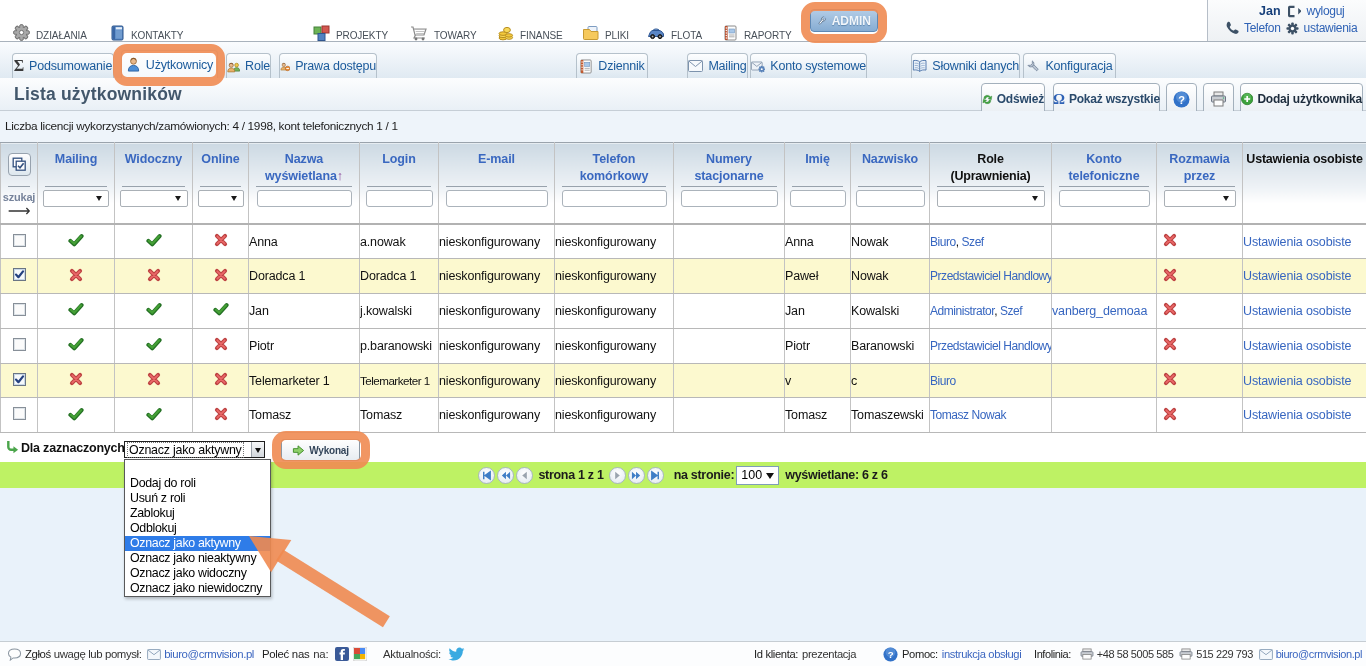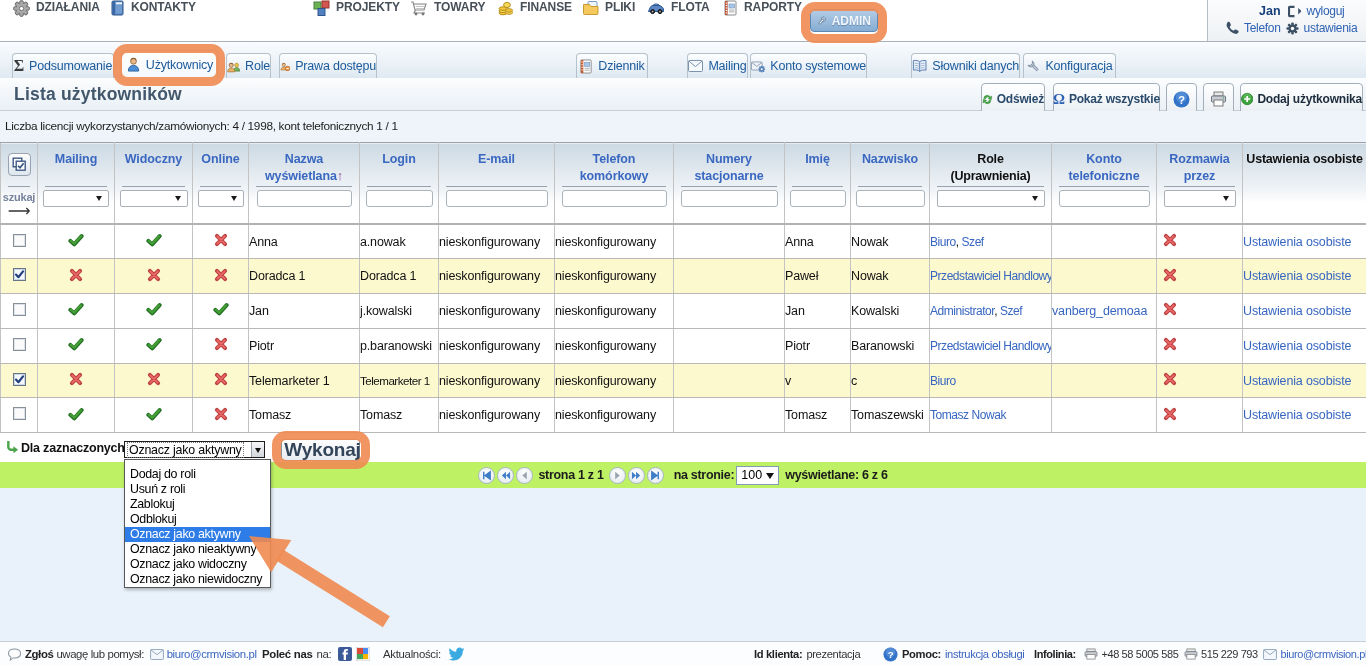--- a/index.html
+++ b/index.html
@@ -1,20 +1,20 @@
 <!DOCTYPE html>
 <html lang="pl"><head><meta charset="utf-8">
 <style>
 *{margin:0;padding:0;box-sizing:border-box}
 html,body{width:1366px;height:666px;overflow:hidden}
 body{font-family:"Liberation Sans",sans-serif;position:relative;background:#fff}
 
 #topbar{position:absolute;left:0;top:0;width:1366px;height:42px;background:#fff;border-bottom:1px solid #a9b2bc}
 #menu{position:absolute;left:0;top:0;height:41px;width:1207px}
-.mi{position:absolute;top:0;height:41px;display:flex;align-items:flex-start;gap:6px;font-size:12px;font-weight:bold;color:#474f58;letter-spacing:-0.1px;white-space:nowrap}
+.mi{position:absolute;top:0;height:41px;display:flex;align-items:flex-end;gap:6px;font-size:10px;font-weight:normal;color:#474f58;letter-spacing:-0.1px;white-space:nowrap}
 #adminbtn{display:flex;align-items:center;gap:5px;width:68px;height:23px;padding:0 6px;border:1px solid #5e88b4;border-radius:4px;background:linear-gradient(#b3cce6,#86adD3);color:#f2f6fa;font-size:12px;font-weight:bold;text-shadow:0 1px 1px #5f87ae}
 #userbox{position:absolute;right:0;top:0;width:159px;height:41px;border-left:1px solid #b6bec8;background:linear-gradient(#fbfcfd,#eef1f4)}
 #userbox .r1{position:absolute;left:51px;top:4px;display:flex;align-items:center;gap:6px}
 #userbox .r2{position:absolute;left:17px;top:21px;display:flex;align-items:center;gap:5px}
 #userbox .nm{font-size:12.5px;font-weight:bold;color:#17407b}
 #userbox a{font-size:12px;letter-spacing:-0.3px;color:#2f62b5;text-decoration:none}
 
 #tabstrip{position:absolute;left:0;top:42px;width:1366px;height:36px;background:linear-gradient(#fafcfe,#e0eaf2)}
 .tab{position:absolute;top:11px;height:25px;display:flex;align-items:center;justify-content:center;gap:5px;border:1px solid #b5c1cb;border-bottom:none;border-radius:4px 4px 0 0;background:linear-gradient(#fdfeff,#dce7f0);font-size:12.5px;letter-spacing:-0.2px;color:#1b5a9b;white-space:nowrap}
 .tab.act{top:8px;height:28px;background:linear-gradient(#ffffff,#f4f8fb);box-shadow:0 0 2px #c9d4dd}
@@ -41,28 +41,28 @@
 #tbl td.rolec{font-size:12px;letter-spacing:-0.45px}
 .gray{color:#9b9b9b}
 a.lnk{color:#3766c0;text-decoration:none}
 tr.yellow td{background:#fcf9cf}
 .icoC{text-align:center}
 
 #actionbar{position:absolute;left:0;top:433px;width:1366px;height:29px;background:#fff}
 #pagerow{position:absolute;left:0;top:462px;width:1366px;height:26px;background:#bef264;display:flex;align-items:center;justify-content:center;gap:2px}
 #bluearea{position:absolute;left:0;top:488px;width:1366px;height:153px;background:#e9f2fa}
 #footer{position:absolute;left:0;top:641px;width:1366px;height:25px;background:#fcfdfe;border-top:1px solid #c6cdd3;font-size:11.4px;letter-spacing:-0.3px;color:#333}
-#footer .b{font-weight:bold;color:#222}
+#footer .b{font-weight:normal;color:#222}
 #footer a{color:#3b66c0;text-decoration:none}
 .fitem{position:absolute;top:0;height:24px;display:flex;align-items:center;gap:4px;white-space:nowrap}
 
 .pbtn{width:17px;height:17px;border-radius:50%;border:1px solid #a8b6c2;background:radial-gradient(circle at 50% 35%,#ffffff,#dfe8ef);display:flex;align-items:center;justify-content:center}
 #pagerow .bld{font-size:12.5px;letter-spacing:-0.3px;font-weight:bold;color:#1c1c1c}
 
-#ddlist{position:absolute;left:124px;top:459px;width:147px;background:#fff;border:1px solid #58595a;z-index:40;box-shadow:1px 2px 3px rgba(0,0,0,.25);padding-top:7px}
+#ddlist{position:absolute;left:124px;top:459px;width:147px;background:#fff;border:1px solid #58595a;z-index:40;box-shadow:1px 2px 3px rgba(0,0,0,.25);padding-top:16px}
 #ddlist div{height:15px;line-height:15px;font-size:12.4px;letter-spacing:-0.3px;color:#000;padding-left:5px;white-space:nowrap}
 #ddlist div.sel{background:#2e7ce8;color:#fff}
 .ring{position:absolute;border:9px solid rgba(239,139,82,.9);border-radius:14px;z-index:50}
 #arrow{position:absolute;left:230px;top:520px;z-index:51}
 </style></head>
 <body>
 <div id="topbar">
 <div id="menu">
  <span class="mi" style="left:13px"><svg width="17" height="17" viewBox="0 0 16 16">
           <g transform="translate(8 8)">
@@ -583,21 +583,21 @@
       <path d="M2.5 1 v6.5 a3 3 0 0 0 3 3 h3.5" fill="none" stroke="#4aa54a" stroke-width="2.6"></path>
       <path d="M8 6.8 l5 3.7 -5 3.7z" fill="#4aa54a"></path>
     </svg>
  <span style="position:absolute;left:21px;top:8px;font-size:12.5px;letter-spacing:-0.2px;font-weight:bold;color:#101010">Dla zaznaczonych:</span>
  <div id="selmain" style="position:absolute;left:124px;top:8px;width:141px;height:17px;border:1px solid #1e1e1e;background:#fff">
    <span style="position:absolute;left:3px;top:1px;font-size:12.4px;letter-spacing:-0.2px;color:#000;outline:1px dotted #777;padding:0 1px">Oznacz jako aktywny</span>
    <span style="position:absolute;right:0;top:0;width:13px;height:15px;background:linear-gradient(#f6f7f8,#d2d7dc);border-left:1px solid #9aa1a9;display:flex;align-items:center;justify-content:center">
         <span style="border:3.5px solid transparent;border-top:5px solid #111;margin-top:4px"></span>
       </span>
  </div>
- <div id="wykonaj" style="position:absolute;left:281px;top:6px;width:79px;height:22px;border:1px solid #8a96a2;border-radius:3px;background:linear-gradient(#fefefe,#e7ecf1);display:flex;align-items:center;justify-content:center;gap:4px;font-size:19px;letter-spacing:-0.2px;font-weight:bold;color:#33455a"><svg width="13" height="13" viewBox="0 0 14 14">
+ <div id="wykonaj" style="position:absolute;left:281px;top:6px;width:79px;height:22px;border:1px solid #8a96a2;border-radius:3px;background:linear-gradient(#fefefe,#e7ecf1);display:flex;align-items:center;justify-content:center;gap:4px;font-size:10px;letter-spacing:-0.2px;font-weight:bold;color:#33455a"><svg width="13" height="13" viewBox="0 0 14 14">
         <path d="M1.5 5 h5 V2 l6 5 -6 5 V9 h-5z" fill="#8ed06a" stroke="#3e8b28"></path>
       </svg>Wykonaj</div>
 </div>
 <div id="pagerow">
  <span style="display:flex;gap:2px">
  <span class="pbtn">
         <svg width="11" height="11" viewBox="0 0 12 12">
           <path d="M3 2 v8 M10 2 L4.5 6 L10 10z" stroke="#3f7ec6" stroke-width="1.6" fill="#3f7ec6"></path>
         </svg>
       </span>

